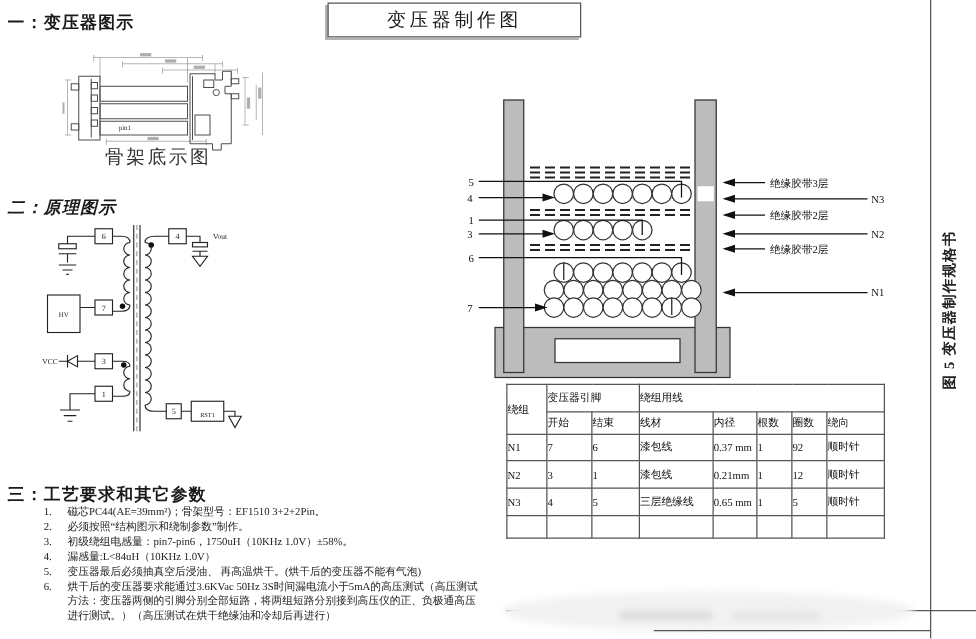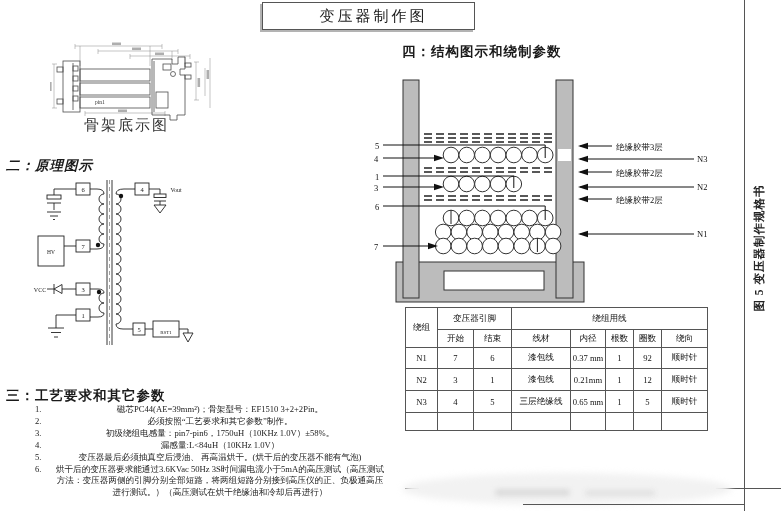--- a/index.html
+++ b/index.html
@@ -2,34 +2,34 @@
 <html><head>
 <meta charset="utf-8">
 <style>
   html,body{margin:0;padding:0;background:#fff;}
   #canvas{position:relative;width:781px;height:511px;background:#fff;overflow:hidden;
           font-family:"Liberation Serif","DejaVu Serif",serif;color:#1a1a1a;}
   .abs{position:absolute;}
   .heading{font-weight:bold;font-size:13.5px;letter-spacing:1px;white-space:nowrap;}
   #title-box{left:262px;top:2px;width:201px;height:26px;border:1px solid #555;
              box-shadow:-2px 2px 0 #b3b3b3;display:flex;align-items:center;justify-content:center;
-             font-size:15px;letter-spacing:3px;padding-left:10px;}
+             font-size:15px;letter-spacing:3px;}
   #s1-heading{left:6px;top:9px;}
   #bobbin-caption{left:84px;top:116px;font-size:15px;color:#333;letter-spacing:2px;}
   #s2-heading{left:6px;top:157px;font-style:italic;}
   #s3-heading{left:6px;top:387px;}
   #s4-heading{left:402px;top:43px;}
   #process-list{left:30px;top:404px;width:358px;font-size:8.6px;line-height:11.9px;color:#222;}
   .li{display:flex;}
   .li .num{width:19px;padding-left:5px;flex:none;}
-  .li .txt{width:332px;text-align:center;}
+  .li .txt{width:332px;}
   
   #winding-table{left:405px;top:307px;border-collapse:collapse;table-layout:fixed;
                  font-size:8.6px;color:#111;}
-  #winding-table td,#winding-table th{border:1px solid #555;text-align:center;vertical-align:middle;
+  #winding-table td,#winding-table th{border:1px solid #555;text-align:left;vertical-align:middle;
                  font-weight:normal;padding:0;overflow:hidden;white-space:nowrap;}
   
   .rule{background:#555;}
   #side-label{left:694px;top:241px;width:130px;height:14px;transform:rotate(-90deg);
               transform-origin:50% 50%;font-size:11.5px;font-weight:600;letter-spacing:1px;
               text-align:center;white-space:nowrap;color:#222;}
   
   #watermark{left:402px;top:473px;width:330px;height:32px;border-radius:50%;
              background:#f2f2f2;filter:blur(3px);z-index:3;}
   .smudge{z-index:4;filter:blur(2.5px);border-radius:6px;}
@@ -38,20 +38,21 @@
 </style>
 </head>
 <body>
 
 <div id="canvas">
 
   <div class="abs" id="title-box">
     <span>变压器制作图</span>
   </div>
 
+  <div class="abs heading" id="s1-heading">一：变压器图示</div>
 
   <svg class="abs" style="left:50px;top:40px;" width="190" height="88" viewBox="50 40 190 88">
     <g stroke="#8a8a8a" stroke-width="0.5" fill="none">
       <path d="M75,46 H162 M75,44 V49 M162,44 V49"></path>
       <path d="M98,51 H178 M98,49 V54 M178,49 V54"></path>
       <path d="M130,56 H190 M130,54 V59 M190,54 V59"></path>
       <path d="M54,64 V108 M52,64 H57 M52,108 H57"></path>
       <path d="M196,62 V100 M194,62 H199 M194,100 H199"></path>
       <path d="M205,68 V96 M210,58 V108"></path>
       <path d="M85,113 H165 M85,111 V116 M165,111 V116"></path>
@@ -175,41 +176,40 @@
   </svg>
 
   <div class="abs heading" id="s3-heading">三：工艺要求和其它参数</div>
   <div class="abs" id="process-list">
     <div class="li">
         <span class="num">1.</span>
         <span class="txt">磁芯PC44(AE=39mm²)；骨架型号：EF1510 3+2+2Pin。</span>
       </div>
     <div class="li">
         <span class="num">2.</span>
-        <span class="txt">必须按照“工艺要求和其它参数”制作。</span>
+        <span class="txt">必须按照“结构图示和绕制参数”制作。</span>
       </div>
     <div class="li">
         <span class="num">3.</span>
         <span class="txt">初级绕组电感量：pin7-pin6，1750uH（10KHz 1.0V）±58%。</span>
       </div>
     <div class="li">
         <span class="num">4.</span>
         <span class="txt">漏感量:L&lt;84uH（10KHz 1.0V）</span>
       </div>
     <div class="li">
         <span class="num">5.</span>
         <span class="txt">变压器最后必须抽真空后浸油、 再高温烘干。(烘干后的变压器不能有气泡)</span>
       </div>
     <div class="li">
         <span class="num">6.</span>
         <span class="txt">烘干后的变压器要求能通过3.6KVac 50Hz 3S时间漏电流小于5mA的高压测试（高压测试方法：变压器两侧的引脚分别全部短路，将两组短路分别接到高压仪的正、负极通高压进行测试。）（高压测试在烘干绝缘油和冷却后再进行）</span>
       </div>
   </div>
 
-  <div class="abs heading" id="s4-heading">四：结构图示和绕制参数</div>
 
   <svg class="abs" style="left:370px;top:70px;" width="355" height="235" viewBox="370 70 355 235">
 
     <g stroke="#333" stroke-width="1">
       <rect x="396" y="262" width="188" height="40" fill="#bcbcbc"></rect>
       <rect x="403" y="80" width="16" height="218" fill="#bcbcbc"></rect>
       <rect x="556" y="80" width="17" height="218" fill="#bcbcbc"></rect>
       <rect x="444" y="271" width="100" height="19" fill="#ffffff"></rect>
     </g>
     <rect x="558" y="149" width="13" height="12" fill="#ffffff" stroke="none"></rect>

